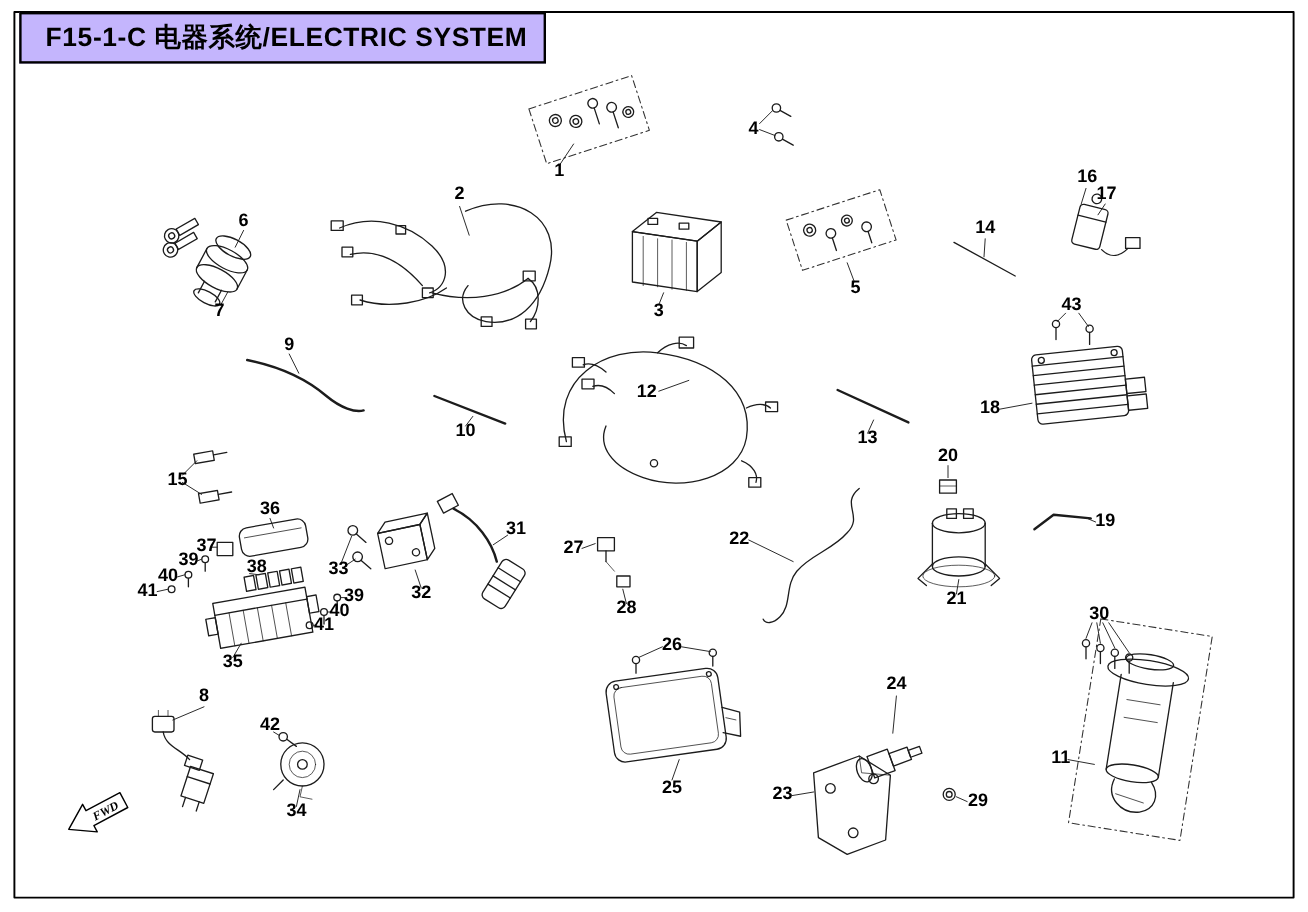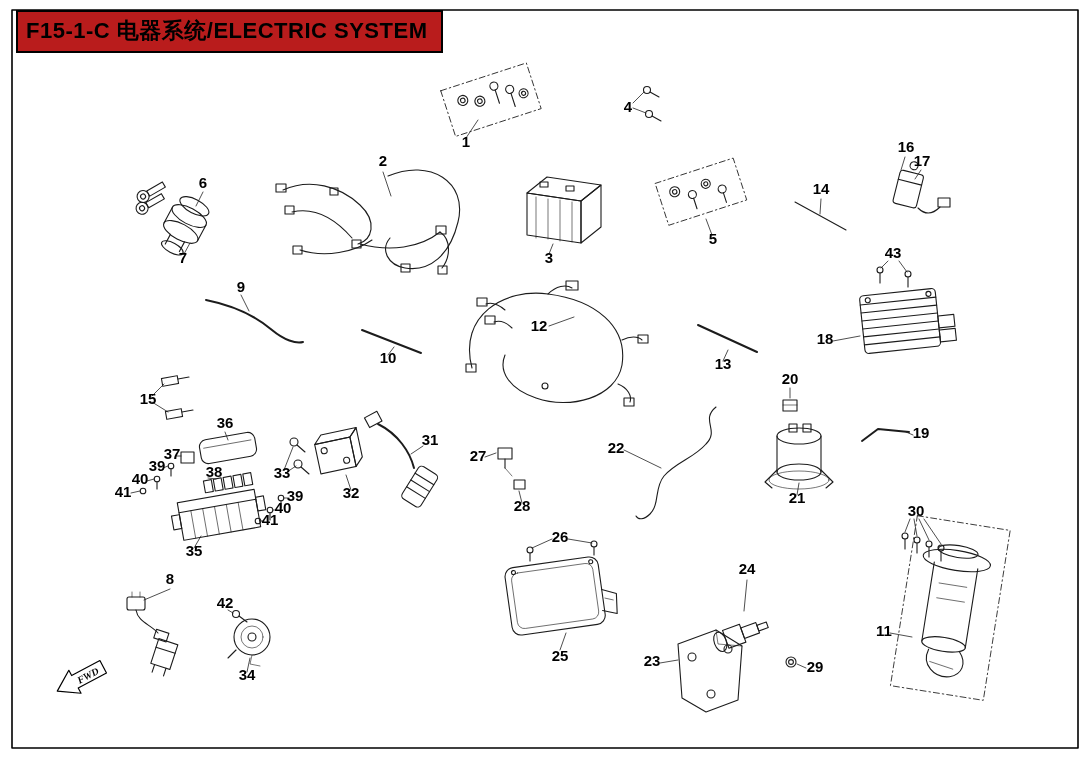--- a/index.html
+++ b/index.html
@@ -8,22 +8,22 @@
   .parts-svg *{fill:none;stroke:#1c1c1c;stroke-width:1.1;stroke-linecap:round;stroke-linejoin:round;}
   .parts-svg .frame{stroke:#000;stroke-width:1.6;}
   .parts-svg .dash{stroke-dasharray:6 3 1.5 3;stroke-width:0.9;stroke:#333;}
   .parts-svg .lead{stroke-width:0.8;stroke:#222;}
   .parts-svg .thin{stroke-width:0.6;}
   .parts-svg .thick{stroke-width:2;}
   .parts-svg text{stroke:none;fill:#000;}
   .callout{font:bold 15px "Liberation Sans",sans-serif;text-anchor:middle;}
   .fwd-text{font:italic bold 10px "Liberation Serif",serif;text-anchor:start;}
   .fwd-shape{fill:#fff;stroke:#000;stroke-width:1.2;}
-  .title-box{position:absolute;left:16px;top:10px;border:2px solid #000;background:#b91c1c;
-    padding:4px 14px 5px 8px;font-weight:bold;font-size:22px;letter-spacing:0.5px;
+  .title-box{position:absolute;left:16px;top:10px;border:2px solid #000;background:#c4b5fd;
+    padding:4px 14px 5px 20px;font-weight:bold;font-size:22px;letter-spacing:0.5px;
     font-family:"Liberation Sans",sans-serif;color:#000;white-space:nowrap;}
 </style>
 </head>
 <body>
 
 <div class="page">
 
   <svg class="parts-svg" width="1090" height="760" viewBox="0 0 1090 760">
 
     <rect class="frame" x="12" y="10" width="1066" height="738"></rect>

